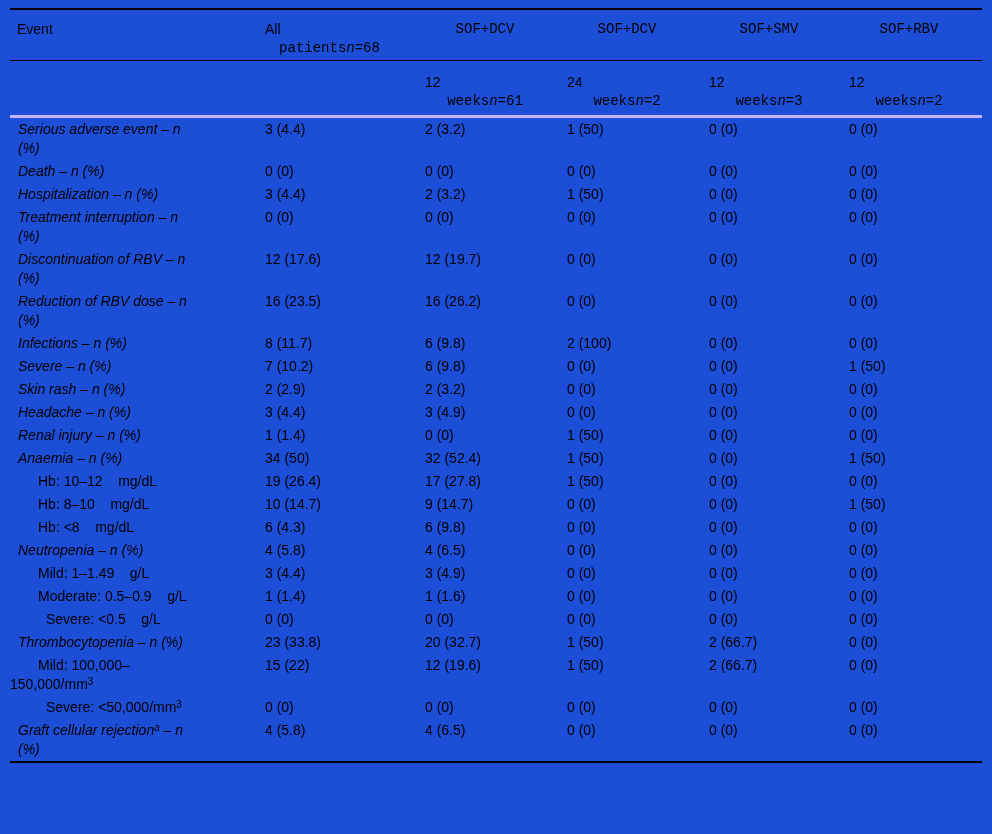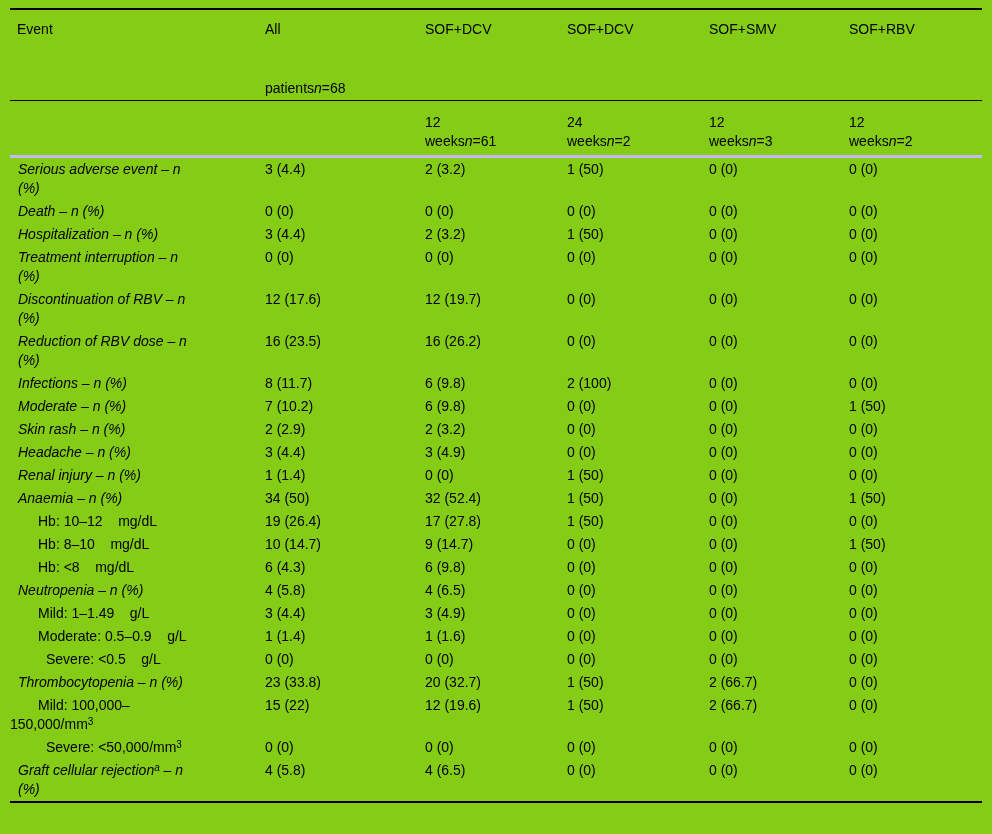--- a/index.html
+++ b/index.html
@@ -5,21 +5,21 @@
   * { margin: 0; padding: 0; box-sizing: border-box; }
   html, body { background: #ffffff; }
   body {
     font-family: "Liberation Sans", sans-serif;
     color: #000000;
     -webkit-font-smoothing: antialiased;
   }
   .page {
     width: 992px;
     min-height: 834px;
-    background: #84cc16;
+    background: #1d4ed8;
     padding: 8px 10px 10px 10px;
   }
   table {
     width: 972px;
     table-layout: fixed;
     border-collapse: collapse;
     border-top: 2px solid #000;
     border-bottom: 2px solid #000;
     font-size: 14px;
   }
@@ -29,24 +29,25 @@
     vertical-align: top;
     line-height: 19px;
   }
   
   tr.h1 > th { border-bottom: 1px solid #000; padding: 10px 4px 2px 7px; }
   tr.h2 > th { border-bottom: 3px solid #c4b5fd; padding: 12px 4px 4px 7px; }
   th.c1 { padding-left: 8px; }
   .blk { display: block; }
   .spread {
     display: flex;
-    justify-content: flex-start;
+    justify-content: center;
     width: 120px;
-  }
-  .spread-wide { width: 129px; margin-top: 40px; }
+    font-family: Liberation Mono, monospace;
+  }
+  .spread-wide { width: 129px; }
   .nv { font-style: italic; }
   
   tbody th { padding: 2px 4px 2px 8px; }
   tbody td { padding: 2px 4px 2px 7px; }
   tbody th.row-main { font-style: italic; }
   tbody th.row-sub  { text-indent: 20px; }
   tbody th.row-sub2 { text-indent: 28px; }
   tbody th.row-subhang { padding-left: 0; text-indent: 28px; margin-left: 36px; }
   .pre, .post { white-space: pre-wrap; }
   sup.sp { font-size: 10px; line-height: 0; vertical-align: 4px; }
@@ -196,21 +197,21 @@
         </tr>
         <tr>
           <th class="row-main"><span class="pre">Infections – n (%)</span></th>
           <td>8 (11.7)</td>
           <td>6 (9.8)</td>
           <td>2 (100)</td>
           <td>0 (0)</td>
           <td>0 (0)</td>
         </tr>
         <tr>
-          <th class="row-main"><span class="pre">Moderate – n (%)</span></th>
+          <th class="row-main"><span class="pre">Severe – n (%)</span></th>
           <td>7 (10.2)</td>
           <td>6 (9.8)</td>
           <td>0 (0)</td>
           <td>0 (0)</td>
           <td>1 (50)</td>
         </tr>
         <tr>
           <th class="row-main"><span class="pre">Skin rash – n (%)</span></th>
           <td>2 (2.9)</td>
           <td>2 (3.2)</td>

